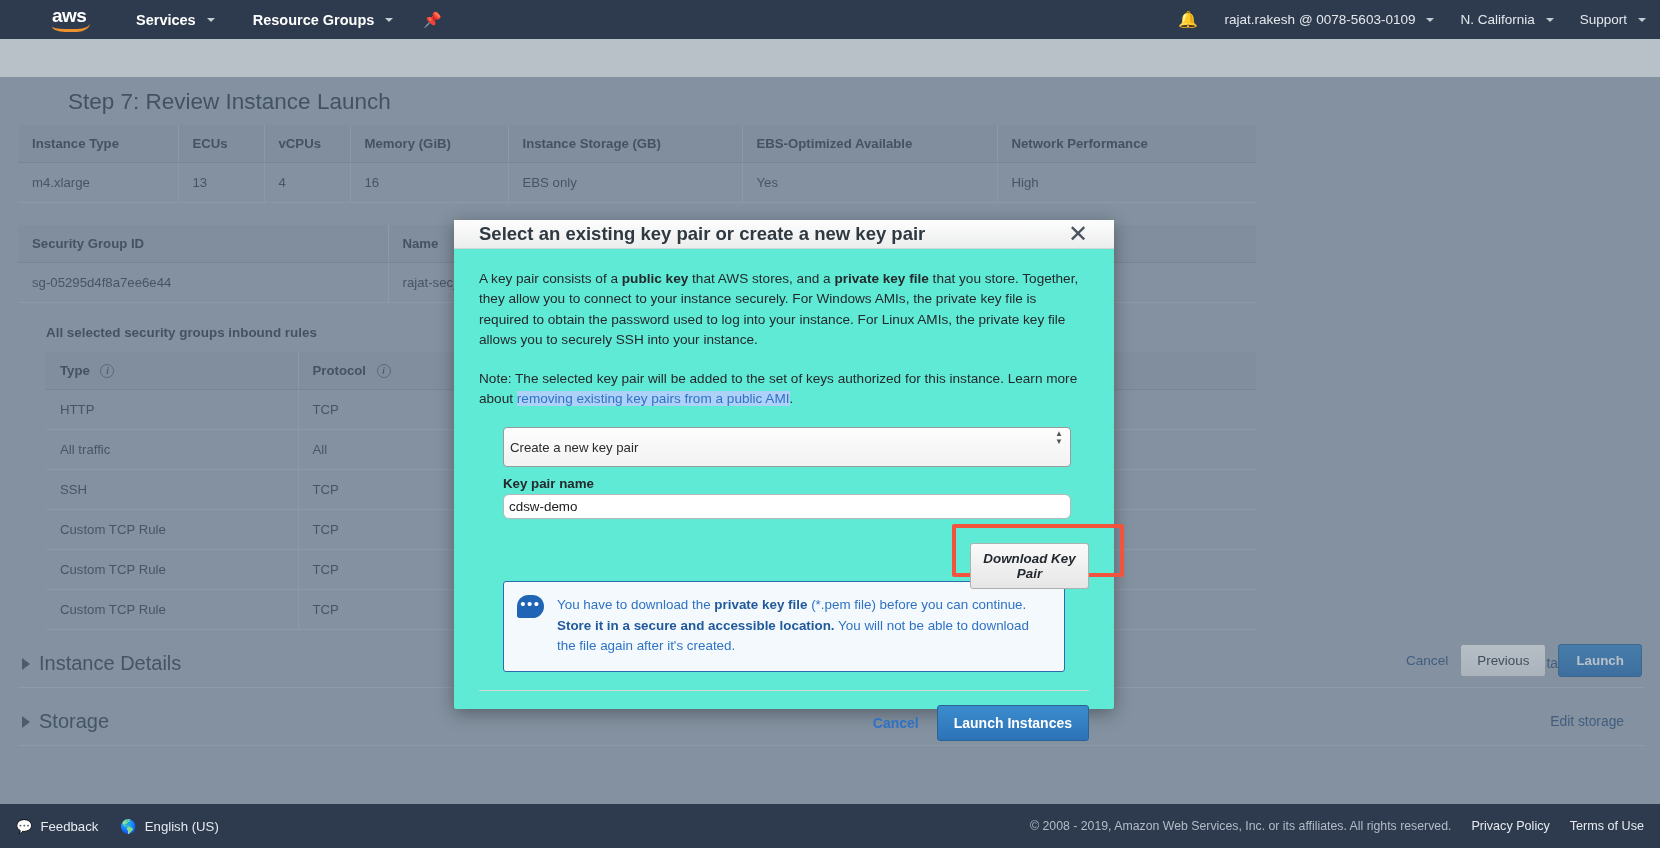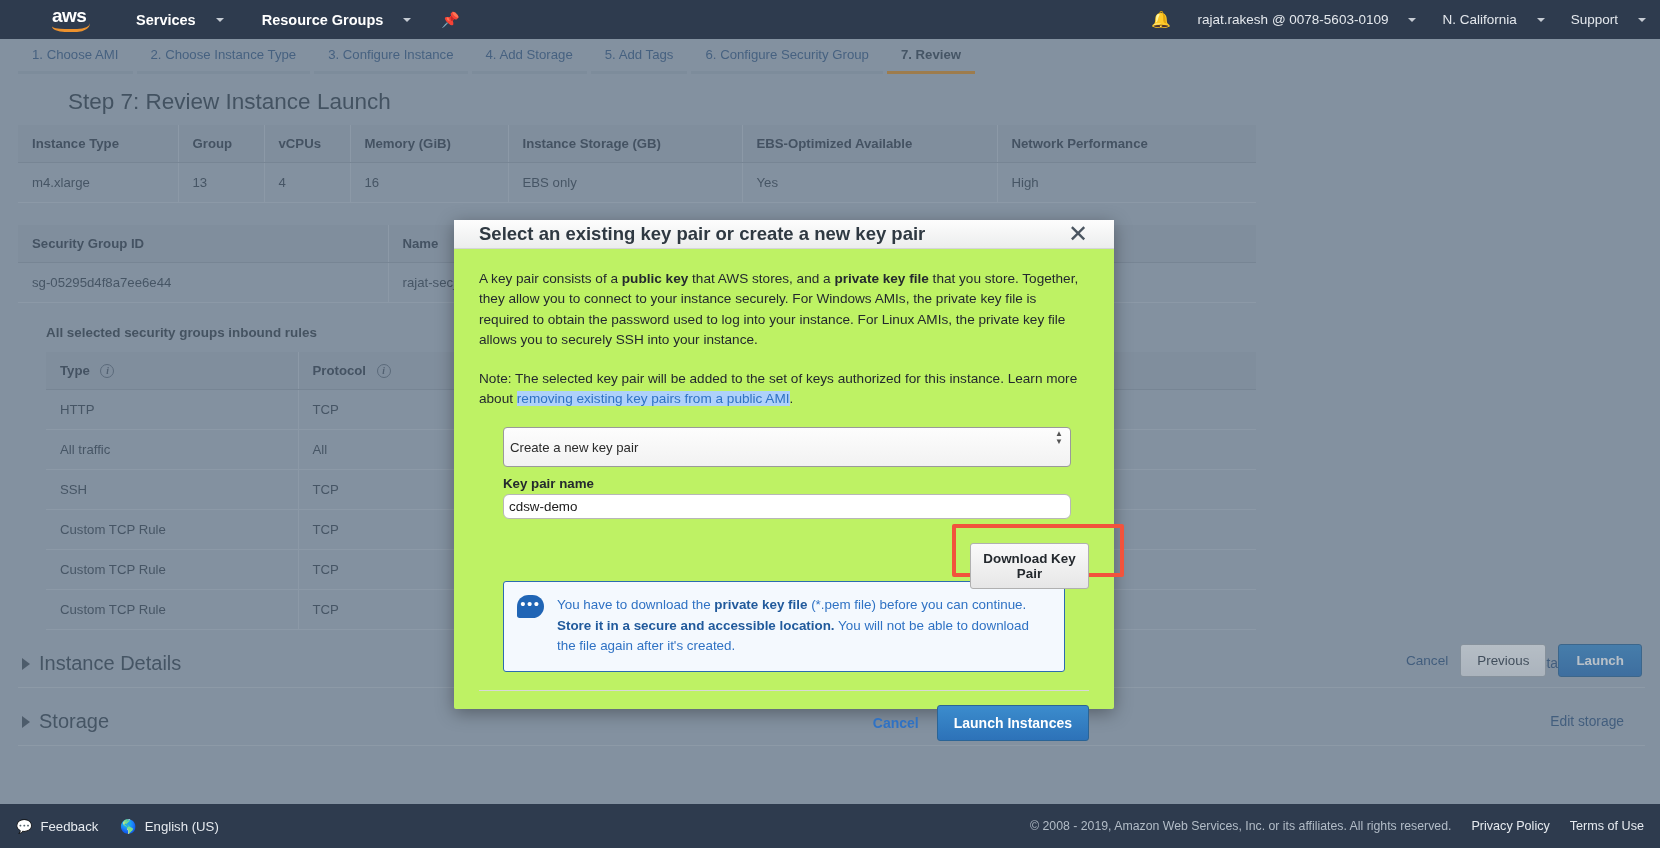--- a/index.html
+++ b/index.html
@@ -34,21 +34,21 @@
     color: #ffffff; font-size: 19px; font-weight: bold; letter-spacing: -0.5px;
     line-height: 17px; display: block; font-family: "Liberation Sans", sans-serif;
   }
   .aws-logo .smile {
     display: block; width: 38px; height: 9px; margin-top: -1px;
     border-bottom: 3px solid #ec912d;
     border-radius: 0 0 20px 20px/0 0 14px 9px;
   }
   .nav-item {
     color: #ffffff; font-size: 14.5px; font-weight: bold;
-    margin-left: 38px; display: flex; align-items: center; gap: 20px;
+    margin-left: 38px; display: flex; align-items: center; gap: 11px;
     cursor: pointer; white-space: nowrap;
   }
   .caret-down {
     width: 0; height: 0; border-left: 4px solid transparent;
     border-right: 4px solid transparent; border-top: 4px solid #c6ccd4;
     display: inline-block;
   }
   .pin-icon { margin-left: 30px; color: #d5dbe3; font-size: 15px; cursor: pointer; }
   .nav-right { margin-left: auto; display: flex; align-items: center; padding-right: 14px; }
   .nav-right .nav-item { font-weight: normal; color: #e4e8ed; font-size: 13.5px; margin-left: 26px;}
@@ -145,21 +145,21 @@
   }
   .sb-left { display: flex; align-items: center; gap: 22px; }
   .sb-item { display: flex; align-items: center; gap: 8px; color: #e6eaef; font-size: 13.2px; cursor: pointer;}
   .sb-right { margin-left: auto; display: flex; align-items: center; gap: 20px; }
   .sb-copy { color: #b2bcc7; font-size: 12.3px; }
   .sb-link { color: #e6eaef; font-size: 12.6px; cursor: pointer; }
 
   
   .modal {
     position: absolute; left: 454px; top: 220px; width: 660px; height: 489px;
-    background: #bef264; z-index: 80;
+    background: #5eead4; z-index: 80;
     box-shadow: 0 4px 18px rgba(0,0,0,0.35);
     border-radius: 2px;
     display: flex; flex-direction: column;
   }
   .modal-header {
     height: 60px; background: linear-gradient(#fdfdfd,#eceded);
     border-bottom: 1px solid #d4d5d7;
     display: flex; align-items: center; padding: 0 22px 0 25px;
   }
   .modal-title { font-size: 18.5px; font-weight: bold; color: #2f3942; flex: 1; }
@@ -196,21 +196,21 @@
   }
   .dl-zone { position: relative; height: 56px; }
   .red-box {
     position: absolute; left: 449px; top: 5px; width: 172px; height: 53px;
     border: 4px solid #f2533c; border-radius: 2px;
   }
   .btn-download {
     position: absolute; left: 467px; top: 24px;
     background: linear-gradient(#fafafa,#e6e6e6); border: 1px solid #b0b0b0;
     border-radius: 3px; padding: 7px 10px; font-size: 13.4px; font-weight: bold;
-    color: #24292e; cursor: pointer;
+    color: #24292e; cursor: pointer; font-style: italic;
   }
   .alert {
     margin: 6px 0 0 24px; width: 562px;
     background: #f4f9fe; border: 1px solid #2b6cb0; border-radius: 3px;
     display: flex; gap: 13px; padding: 13px 14px 14px 13px;
   }
   .alert-icon {
     flex: none; width: 27px; height: 23px; background: #2065b5;
     border-radius: 13px 13px 13px 3px; position: relative;
     color: #ffffff; font-size: 15px; letter-spacing: 1.5px;
@@ -260,48 +260,39 @@
         <span>N. California</span>
         <span class="caret-down"></span>
       </div>
       <div class="nav-item">
         <span>Support</span>
         <span class="caret-down"></span>
       </div>
     </div>
   </div>
 
-  <div class="wizard">
-    <div class="wtab">1. Choose AMI</div>
-    <div class="wtab">2. Choose Instance Type</div>
-    <div class="wtab">3. Configure Instance</div>
-    <div class="wtab">4. Add Storage</div>
-    <div class="wtab">5. Add Tags</div>
-    <div class="wtab">6. Configure Security Group</div>
-    <div class="wtab active">7. Review</div>
-  </div>
 
   <div class="content">
 
     <div class="page-title">Step 7: Review Instance Launch</div>
 
     <table class="aws">
       <colgroup>
         <col style="width:160px">
           <col style="width:86px">
           <col style="width:86px">
         <col style="width:158px">
           <col style="width:234px">
           <col style="width:255px">
           <col style="width:259px">
       </colgroup>
       <tbody>
           <tr>
         <th>Instance Type</th>
-        <th>Group</th>
+        <th>ECUs</th>
         <th>vCPUs</th>
         <th>Memory (GiB)</th>
         <th>Instance Storage (GB)</th>
         <th>EBS-Optimized Available</th>
         <th>Network Performance</th>
       </tr>
       <tr>
         <td>m4.xlarge</td>
         <td>13</td>
         <td>4</td>

